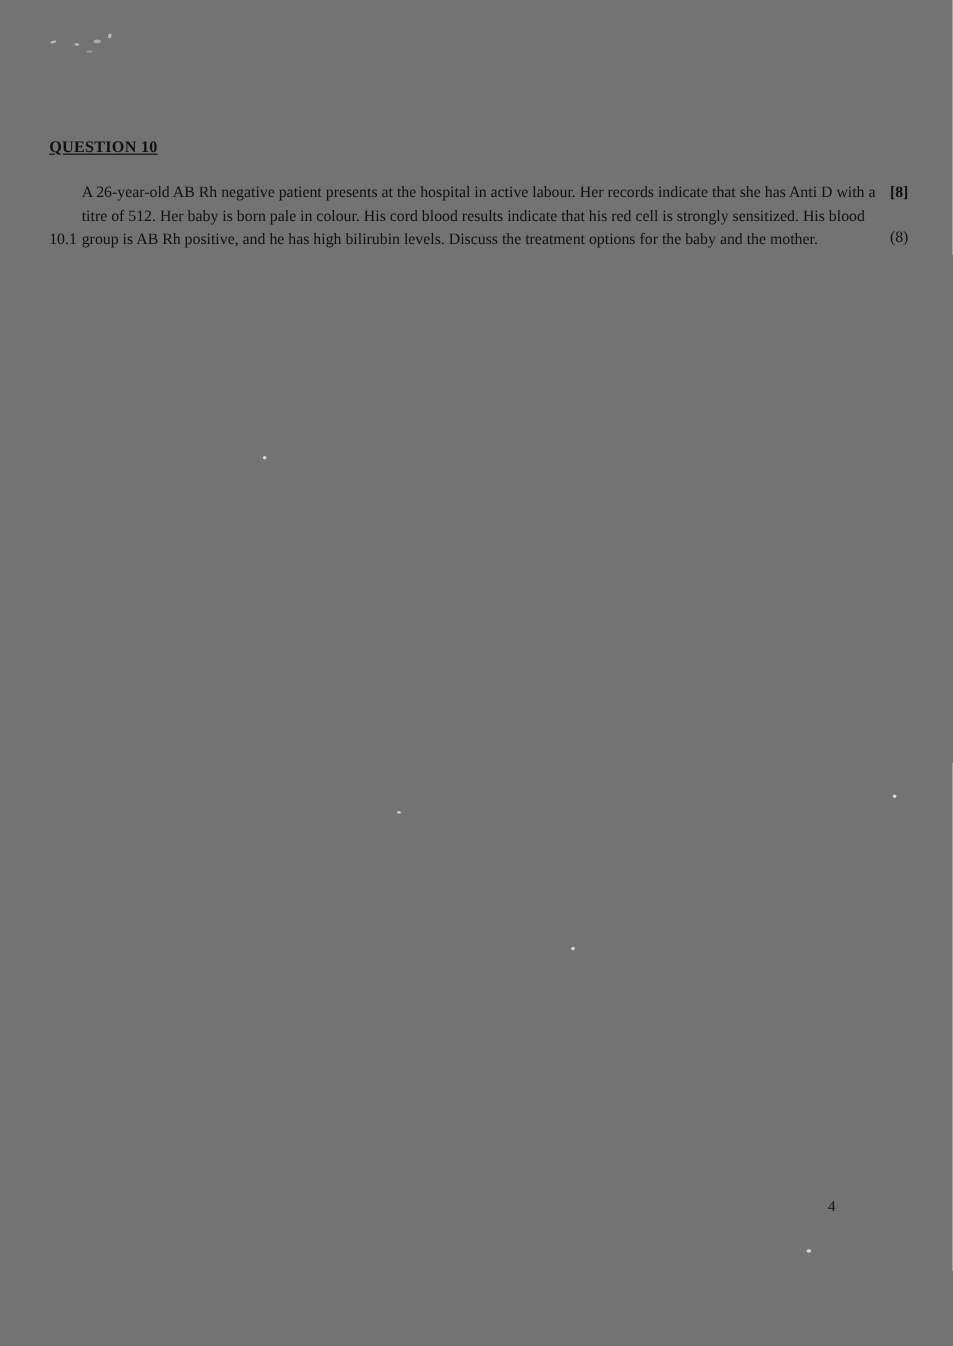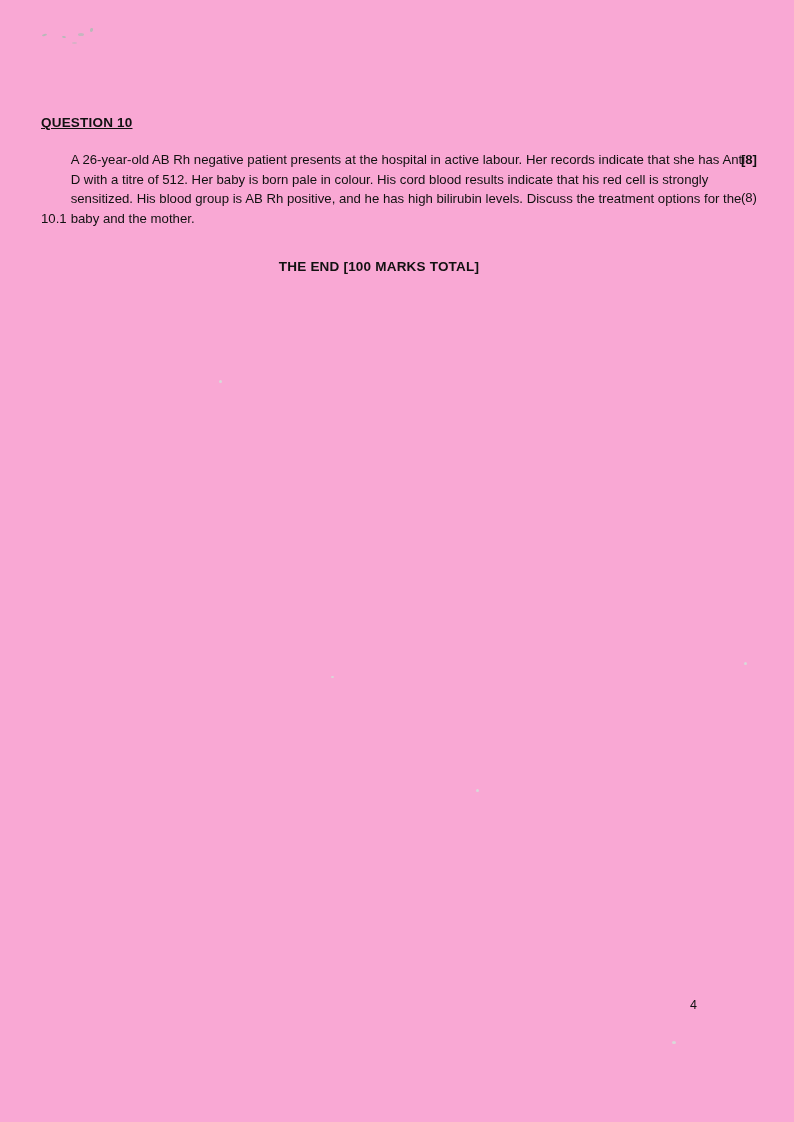--- a/index.html
+++ b/index.html
@@ -12,21 +12,22 @@
     height: 1122px;
     position: relative;
     font-family: "Liberation Sans", sans-serif;
     color: #111111;
     overflow: hidden;
   }
 
   .page {
     position: absolute;
     inset: 0;
-    background: #f9a8d4;
+    background: #737373;
+    font-family: Liberation Serif, serif;
   }
 
   
   .scan-marks {
     position: absolute;
     top: 24px;
     left: 40px;
     width: 80px;
     height: 24px;
     pointer-events: none;
@@ -153,19 +154,16 @@
     <div class="qrow">
       <div class="qnum">10.1</div>
       <div class="qtext">A 26-year-old AB Rh negative patient presents at the hospital in active labour. Her records indicate that she has Anti D with a titre of 512. Her baby is born pale in colour. His cord blood results indicate that his red cell is strongly sensitized. His blood group is AB Rh positive, and he has high bilirubin levels. Discuss the treatment options for the baby and the mother.</div>
     </div>
     <div class="qmarks">
       <div class="marks-bold">[8]</div>
       <div class="marks-plain">(8)</div>
     </div>
   </div>
 
-  <div class="theend">
-    <span class="theend-inner">THE END [100 MARKS TOTAL]</span>
-  </div>
 
   <div class="pagenum">4</div>
 
 </div>
 
 </body></html>

